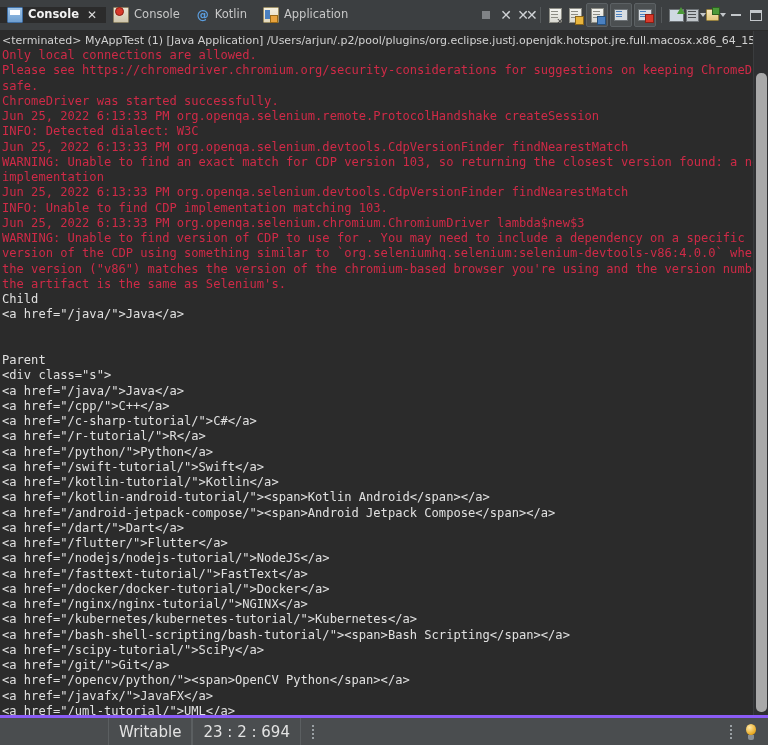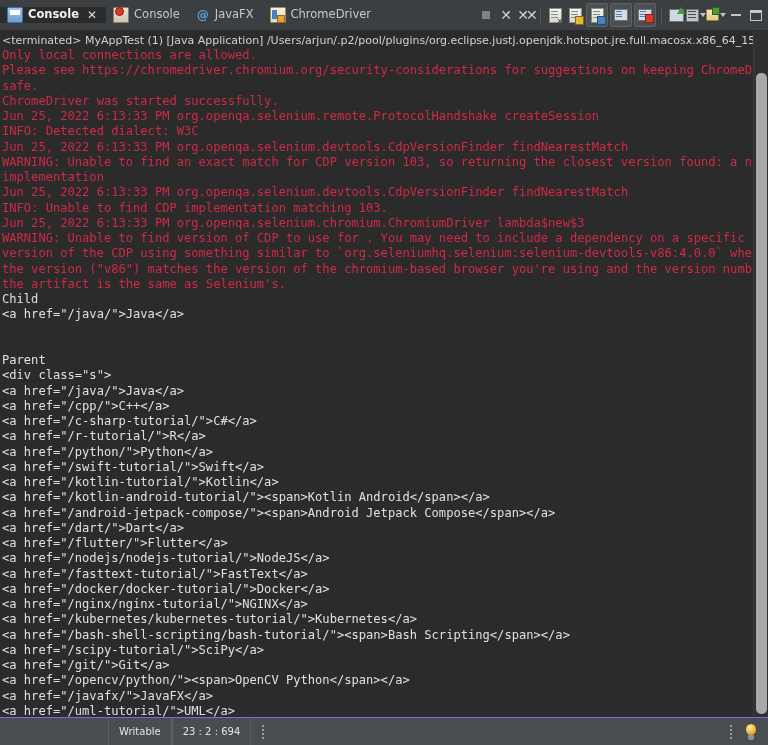--- a/index.html
+++ b/index.html
@@ -247,23 +247,23 @@
     border-radius: 5px;
   }
 
   
   .statusbar {
     height: 27px;
     flex: 0 0 auto;
     background: #4a4d4f;
     display:flex;
     align-items:center;
-    font-size: 10px;
+    font-size: 15px;
     color: #e3e3e3;
-    border-top:1px solid #8b5cf6;
+    border-top:3px solid #8b5cf6;
     position:relative;
   }
   .sb-cell {
     padding: 0 10px;
     height: 100%;
     display:flex;
     align-items:center;
     white-space:nowrap;
   }
   .sb-div {
@@ -303,26 +303,26 @@
       <span class="tab-close">✕</span>
     </div>
 
     <div class="tab">
       <span class="tabicon ic-problems"></span>
       <span class="tab-label">Console</span>
     </div>
 
     <div class="tab">
       <span class="tabicon ic-javadoc">@</span>
-      <span class="tab-label">JavaFX</span>
+      <span class="tab-label">Kotlin</span>
     </div>
 
     <div class="tab">
       <span class="tabicon ic-declaration"></span>
-      <span class="tab-label">ChromeDriver</span>
+      <span class="tab-label">Application</span>
     </div>
 
     <div class="toolbar">
 
       <div class="tb">
         <span class="glyph-stop"></span>
       </div>
       <div class="tb">
         <span class="glyph-x">✕</span>
       </div>

